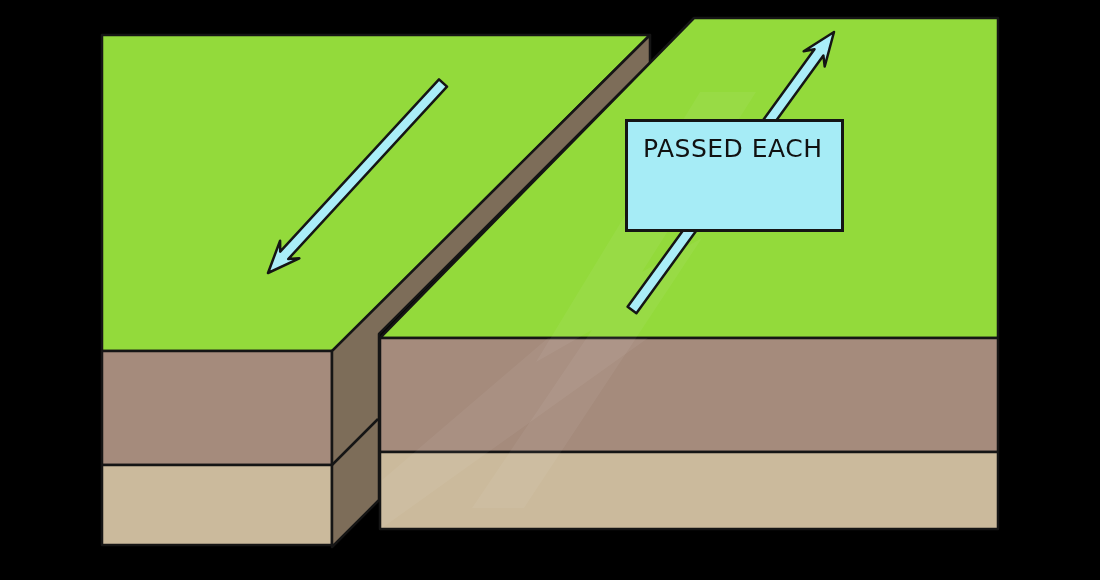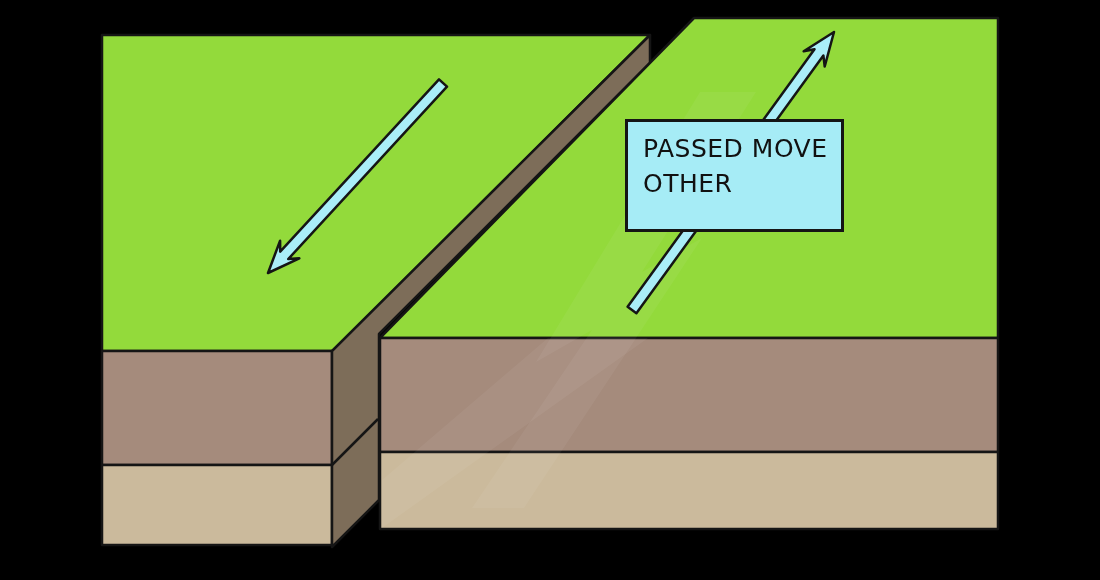--- a/index.html
+++ b/index.html
@@ -65,17 +65,16 @@
     <rect class="fill-rock outlined" x="380" y="452" width="618" height="77"></rect>
 
     <polygon class="sheen" points="700,92 756,92 642,272 702,238 524,508 472,508 592,330 536,362"></polygon>
     <polygon class="sheen" points="382,480 548,338 648,338 382,528"></polygon>
 
     <polygon class="fill-arrow outlined" points="439,79.3 280.2,251.7 280.1,240.7 268,273 299.3,258.3 288.2,259.1 447,86.7"></polygon>
     <polygon class="fill-arrow outlined" points="636.4,313.2 823.4,55.6 824.7,66.5 834,32 803.7,51.3 814.5,49.2 627.6,306.8"></polygon>
   </svg>
 
   <div class="label-box">
-    <div>PASSED MOVE</div>
-    <div>OTHER</div>
+    <div>PASSED EACH</div>
   </div>
 
 </div>
 
 </body></html>

